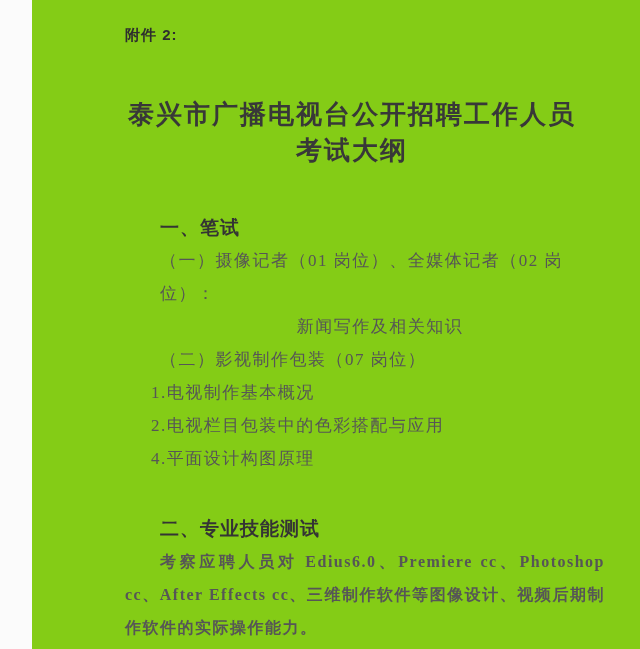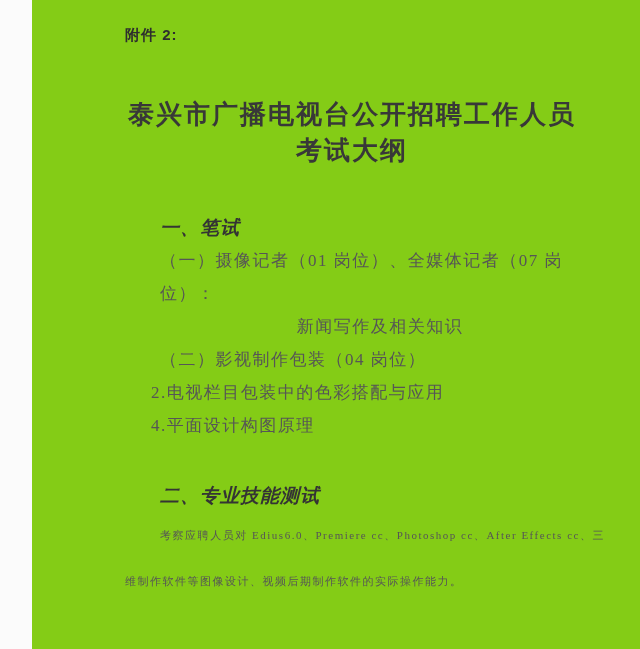--- a/index.html
+++ b/index.html
@@ -49,67 +49,68 @@
     margin-top: 42px;
   }
   .doc-body h2 {
     margin: 0 0 0 35px;
     font-family: "Liberation Sans", sans-serif;
     font-weight: 700;
     font-size: 19px;
     line-height: 33px;
     color: #343434;
     letter-spacing: 1px;
-    font-style: italic;
   }
   .doc-body h2.sec-gap {
     margin-top: 37px;
   }
   .ln {
     margin: 0;
     font-size: 17px;
     line-height: 33px;
     letter-spacing: 1.5px;
     color: #565656;
   }
   .ln.ind   { margin-left: 35px; }  
   .ln.cont  { margin-left: 30px; text-align: center; }  
   .ln.num   { margin-left: 26px; }  
   .para {
     margin: 0;
-    font-size: 11px;
-    line-height: 46px;
+    font-size: 16px;
+    line-height: 33px;
     letter-spacing: 1.5px;
     color: #565656;
     text-indent: 35px;
     text-align: justify;
+    font-weight: bold;
   }
 </style>
 </head>
 <body>
 
 <div class="scan-page">
 
   <p class="attach-label">附件 2:</p>
 
   <h1 class="doc-title">
     <span class="t-line">泰兴市广播电视台公开招聘工作人员</span>
     <span class="t-line">考试大纲</span>
   </h1>
 
   <div class="doc-body">
 
     <h2>一、笔试</h2>
 
-    <p class="ln ind">（一）摄像记者（01 岗位）、全媒体记者（07 岗位）：</p>
+    <p class="ln ind">（一）摄像记者（01 岗位）、全媒体记者（02 岗位）：</p>
 
     <p class="ln cont">新闻写作及相关知识</p>
 
-    <p class="ln ind">（二）影视制作包装（04 岗位）</p>
+    <p class="ln ind">（二）影视制作包装（07 岗位）</p>
 
+    <p class="ln num">1.电视制作基本概况</p>
 
     <p class="ln num">2.电视栏目包装中的色彩搭配与应用</p>
 
     <p class="ln num">4.平面设计构图原理</p>
 
     <h2 class="sec-gap">二、专业技能测试</h2>
 
     <p class="para">考察应聘人员对 Edius6.0、Premiere cc、Photoshop cc、After Effects cc、三维制作软件等图像设计、视频后期制作软件的实际操作能力。</p>
 
   </div>

